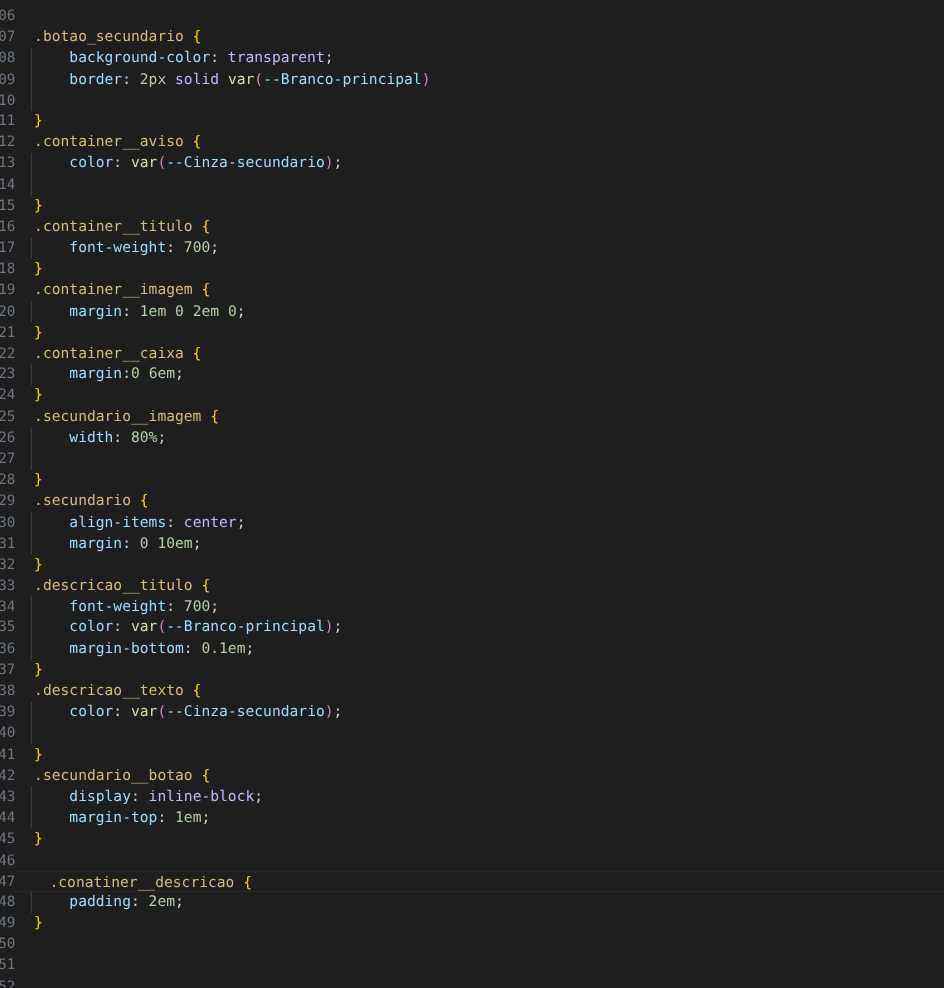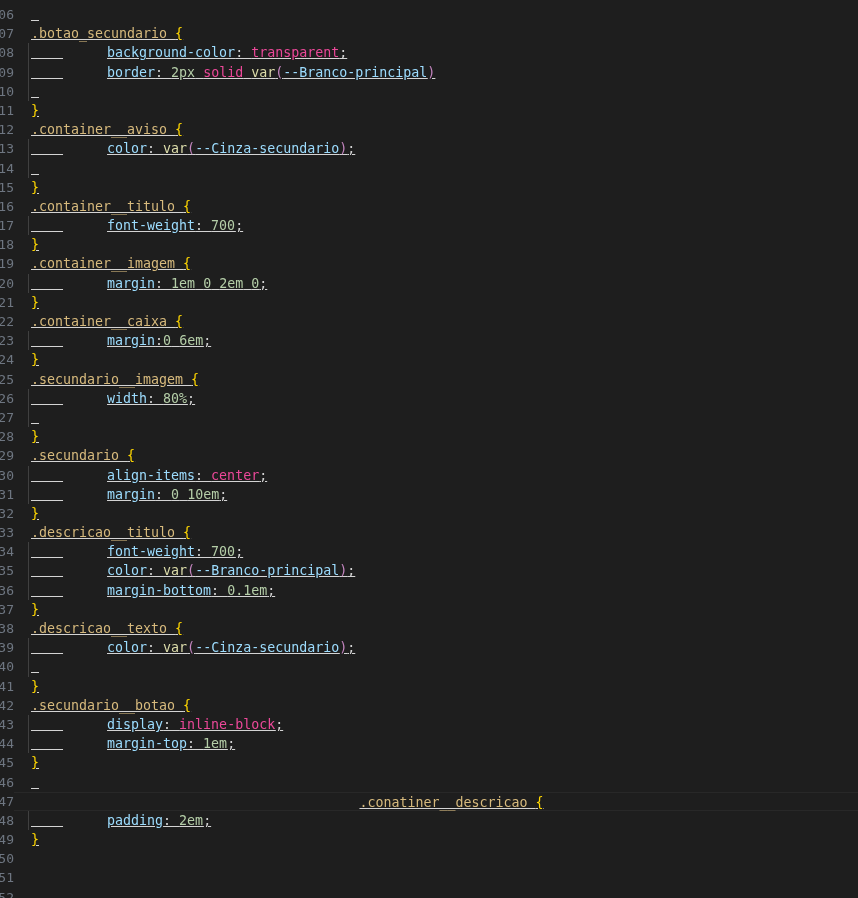--- a/index.html
+++ b/index.html
@@ -61,52 +61,50 @@
   }
   .line {
     position: relative;
     height: 19.2px;
     line-height: 19.2px;
     font-size: 13.3px;
     white-space: pre;
     color: #d4d4d4;
     padding-left: 17px;   
     box-sizing: border-box;
-    text-decoration: underline;
   }
 
   
   .line.current {
     border-top: 1px solid #282828;
     border-bottom: 1px solid #282828;
     height: 19.2px;
     margin-left: -14px;
     padding-left: 45px;
     width: 858px;
-    text-align: center;
   }
 
   
   .line.indented::before {
     content: "";
     position: absolute;
     left: 14px;
     top: 0;
     bottom: 0;
     width: 1px;
     background: #404040;
   }
 
   
   .t-sel    { color: #d7ba7d; }  
   .t-brace  { color: #ffd700; }  
-  .t-prop   { color: #9cdcfe; margin-left: 44px; }  
+  .t-prop   { color: #9cdcfe; }  
   .t-punc   { color: #d4d4d4; }  
   .t-num    { color: #b5cea8; }  
-  .t-kw     { color: #ec4899; text-align: center; }  
+  .t-kw     { color: #c4b5fd; text-align: center; }  
   .t-fn     { color: #dcdcaa; }  
   .t-paren  { color: #c586c0; }  
   .t-var    { color: #9cdcfe; }  
 </style>
 </head>
 <body>
 
 <div id="editor">
 
   <div class="gutter">

